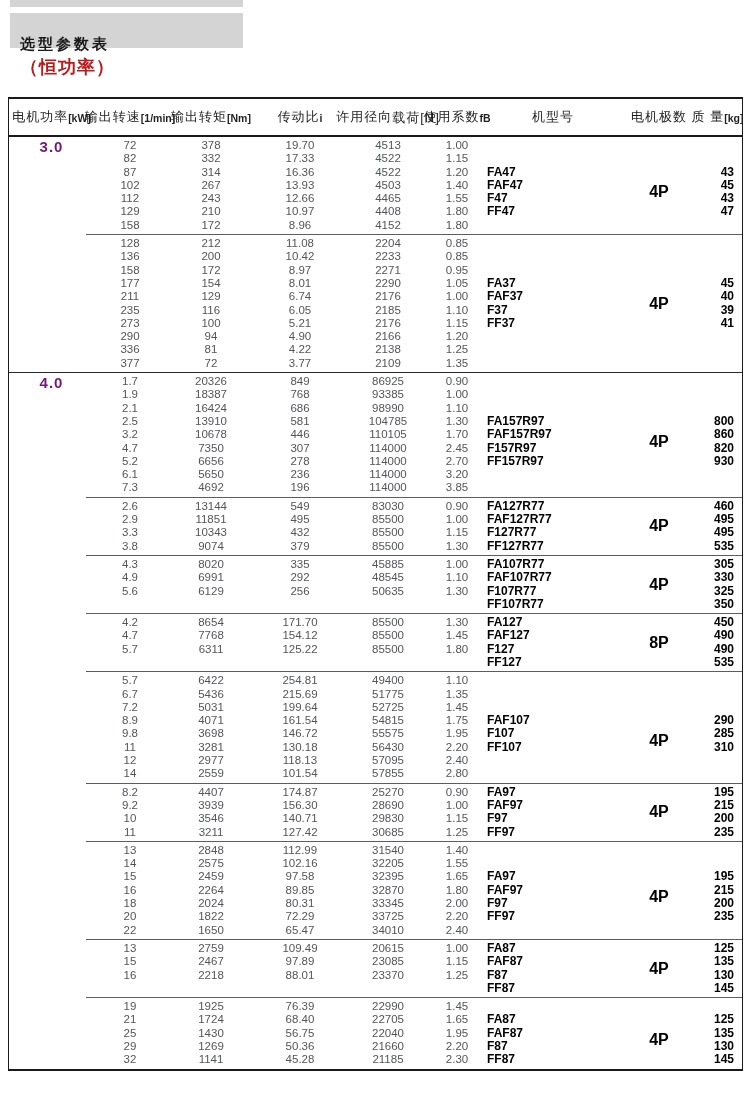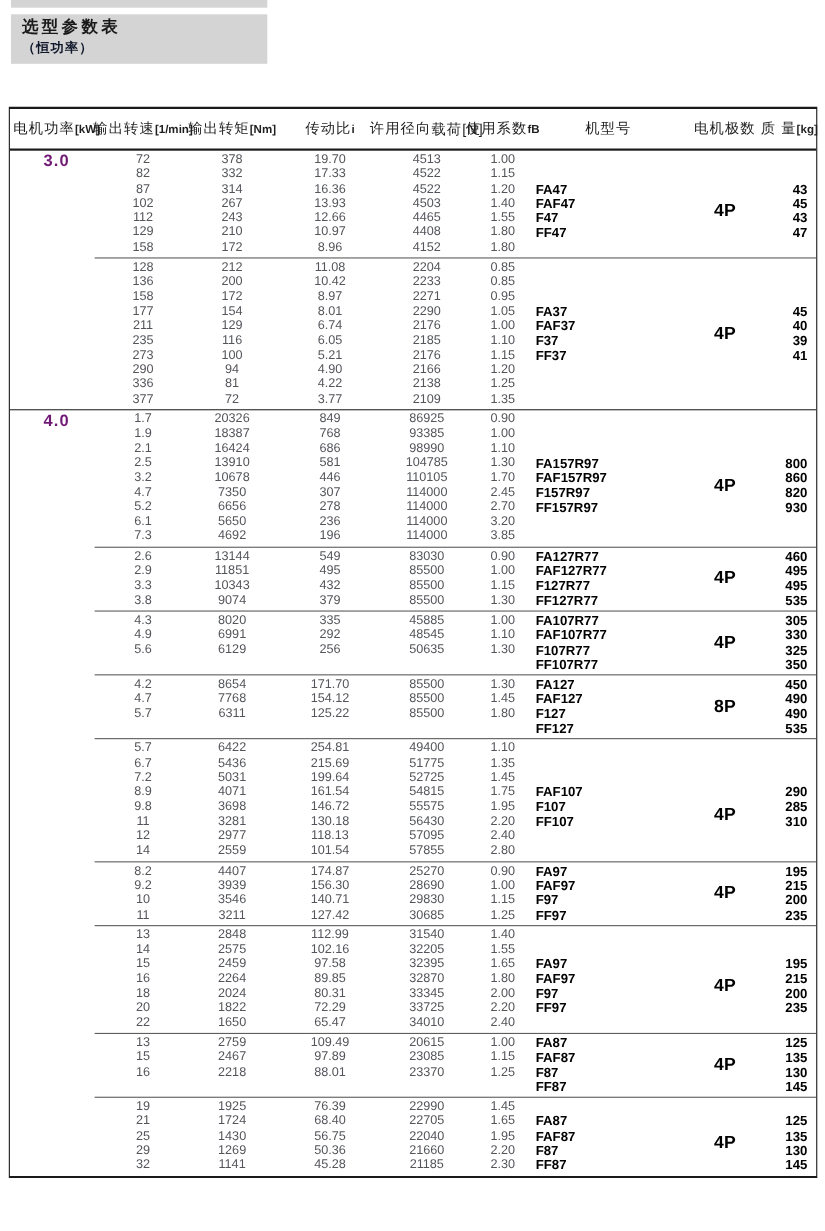--- a/index.html
+++ b/index.html
@@ -2,23 +2,23 @@
 <html><head>
 <meta charset="utf-8">
 <style>
   * { margin:0; padding:0; box-sizing:border-box; }
   html,body { background:#ffffff; }
   body { font-family:"Liberation Sans","DejaVu Sans",sans-serif; }
   .page { position:relative; width:750px; height:1119px; background:#ffffff; overflow:hidden; }
 
   .top-strip { position:absolute; left:10px; top:0; width:233px; height:7px; background:#d4d4d4; }
 
-  .title-box { position:absolute; left:10px; top:13px; width:233px; height:45px; background:#d4d4d4; padding:2px 10px 0 10px; }
+  .title-box { position:absolute; left:10px; top:13px; width:233px; height:35px; background:#d4d4d4; padding:22px 10px 0 10px; }
   .title-line1 { font-size:15px; font-weight:bold; letter-spacing:3px; color:#1a1a1a; }
-  .title-line2 { font-size:12px; font-weight:bold; letter-spacing:1px; color:#0f172a; margin-top:1px; }
+  .title-line2 { font-size:18px; font-weight:bold; letter-spacing:1px; color:#b91c1c; margin-top:1px; }
 
   .ptable { position:absolute; left:8px; top:97px; width:735px;
             border-left:1.5px solid #1a1a1a; border-right:1.5px solid #1a1a1a;
             border-top:2.5px solid #1a1a1a; border-bottom:2.5px solid #1a1a1a; }
 
   .grid-row { display:grid; grid-template-columns:85px 72px 90px 88px 88px 50px 142px 70px 47px; }
 
   .thead { border-bottom:2.5px solid #1a1a1a; height:38px; }
   .hcell { display:flex; flex-direction:row; justify-content:center; align-items:center; color:#1f1f1f; }
   .h1 { font-size:13px; letter-spacing:1px; white-space:nowrap; }

